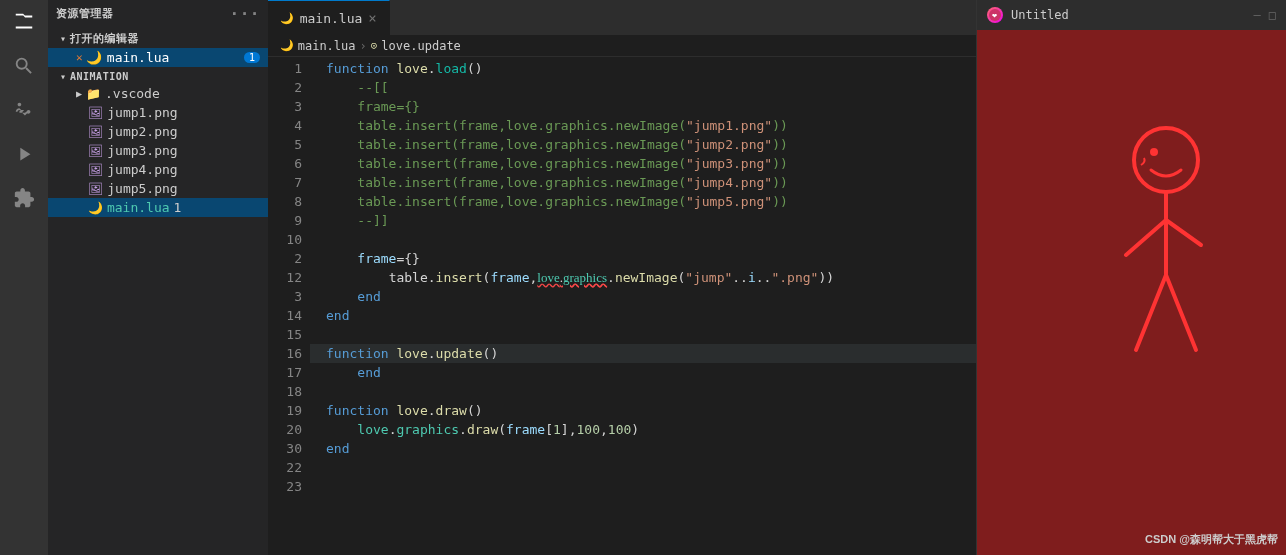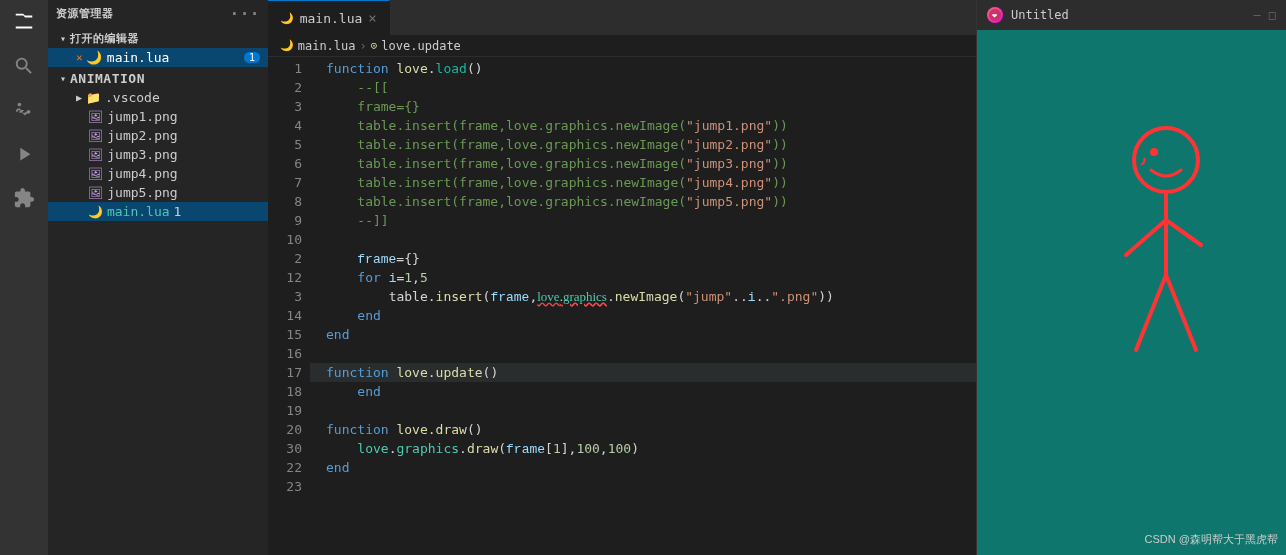--- a/index.html
+++ b/index.html
@@ -182,21 +182,21 @@
       padding: 0 16px;
       height: 19px;
     }
     .code-line.active-line {
       background: #2a2d2e;
     }
     .kw { color: #569cd6; margin-top: 8px; }
     .str { color: #ce9178; }
     .num { color: #b5cea8; }
     .comment { color: #6a9955; }
-    .var { color: #9cdcfe; font-family: Liberation Mono, monospace; }
+    .var { color: #9cdcfe; }
     .method { color: #dcdcaa; }
     .underline { text-decoration: underline; text-decoration-style: wavy; text-decoration-color: #f44747; font-family: Liberation Serif, serif; }
 
     
     .preview-panel {
       width: 310px;
       background: #000000;
       flex-shrink: 0;
       display: flex;
       flex-direction: column;
@@ -226,23 +226,24 @@
       color: #cccccc;
       font-size: 12px;
     }
     .preview-controls {
       margin-left: auto;
       display: flex;
       gap: 8px;
     }
     .preview-canvas {
       flex: 1;
-      background: #0f766e;
+      background: #7f1d1d;
       position: relative;
       overflow: hidden;
+      font-weight: bold;
     }
 
     
     .stick-figure {
       position: absolute;
       right: 60px;
       top: 80px;
     }
 
     .watermark {
@@ -305,21 +306,21 @@
       <span style="color:#e37933; font-size:11px;">✕</span>
       <span style="color:#4ec9b0; font-size:13px;">🌙</span>
       <span>main.lua</span>
       <span class="badge">1</span>
     </div>
   </div>
 
   <div class="folder-section">
     <div class="folder-item">
       <span style="color:#cccccc; font-size:10px;">▾</span>
-      <span style="font-size:13px; font-weight:bold; color:#cccccc; text-transform:uppercase; letter-spacing:0.5px;">ANIMATION</span>
+      <span style="font-size:10px; font-weight:bold; color:#cccccc; text-transform:uppercase; letter-spacing:0.5px;">ANIMATION</span>
     </div>
 
     <div class="folder-item sub-item">
       <span style="color:#cccccc; font-size:10px;">▶</span>
       <span style="color:#c5a028; font-size:12px;">📁</span>
       <span>.vscode</span>
     </div>
 
     <div class="folder-item sub-sub-item">
       <span style="color:#c8a0e8; font-size:12px;">🖼</span>
@@ -410,21 +411,20 @@
       <div class="code-line">    <span class="comment">table.insert(frame,love.graphics.newImage(<span style="color:#ce9178;">"jump4.png"</span>))</span></div>
 
       <div class="code-line">    <span class="comment">table.insert(frame,love.graphics.newImage(<span style="color:#ce9178;">"jump5.png"</span>))</span></div>
 
       <div class="code-line">    <span class="comment">--]]</span></div>
 
       <div class="code-line"></div>
 
       <div class="code-line">    <span class="var">frame</span><span>={}</span></div>
 
-      <div class="code-line">    <span class="kw">for</span> <span class="var">i</span>=<span class="num">1</span>,<span class="num">5</span></div>
 
 
       <div class="code-line">        <span style="color:#d4d4d4;">table</span>.<span class="method">insert</span>(<span class="var">frame</span>,<span class="underline"><span style="color:#4ec9b0;">love</span>.<span class="underline" style="color:#4ec9b0;">graphics</span></span>.<span class="method">newImage</span>(<span class="str">"jump"</span>..<span class="var">i</span>..<span class="str">".png"</span>))</div>
 
       <div class="code-line">    <span class="kw">end</span></div>
 
       <div class="code-line"><span class="kw">end</span></div>
 
       <div class="code-line"></div>
 

